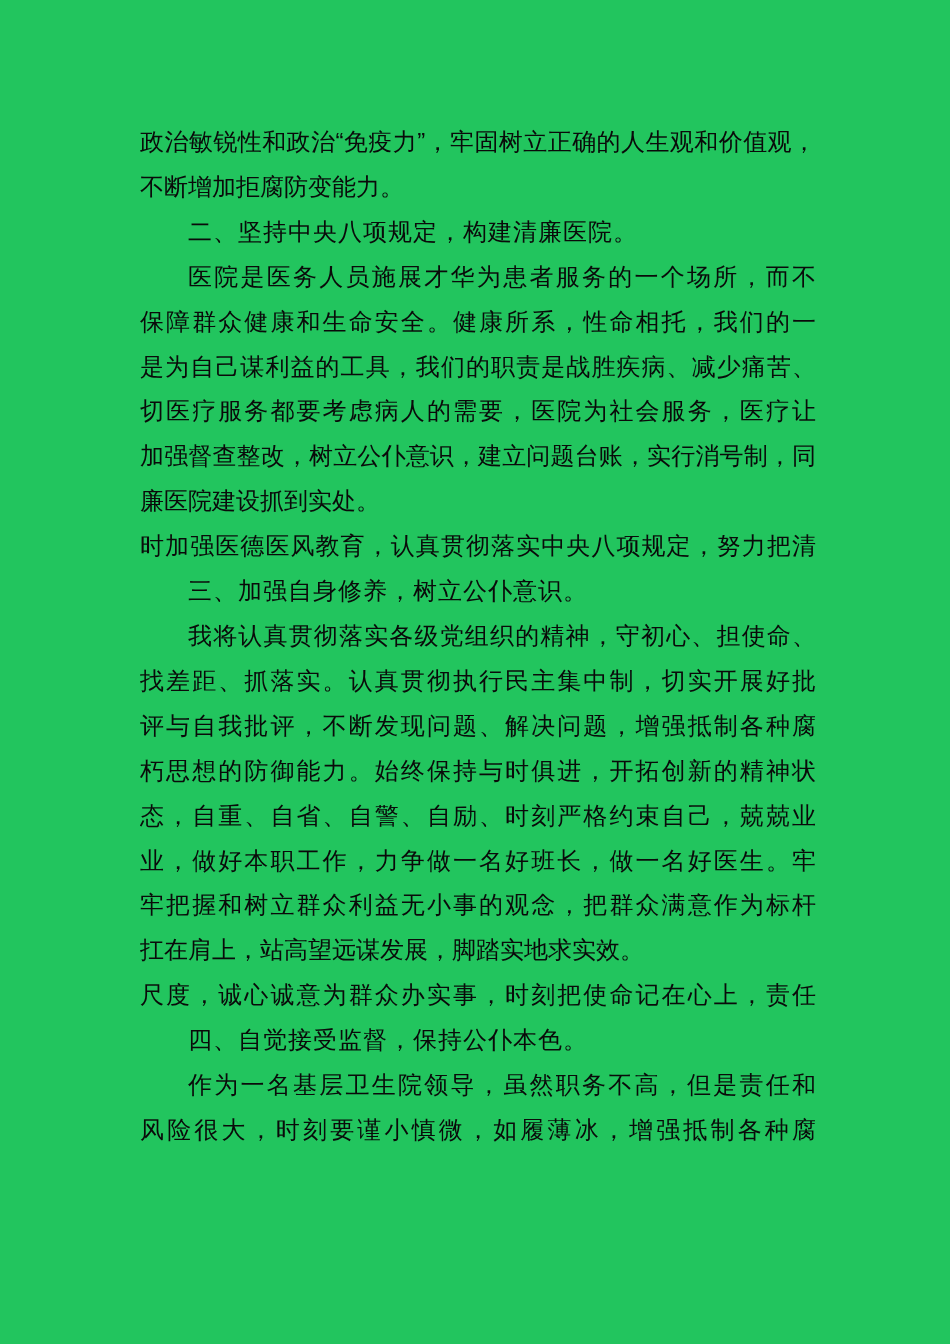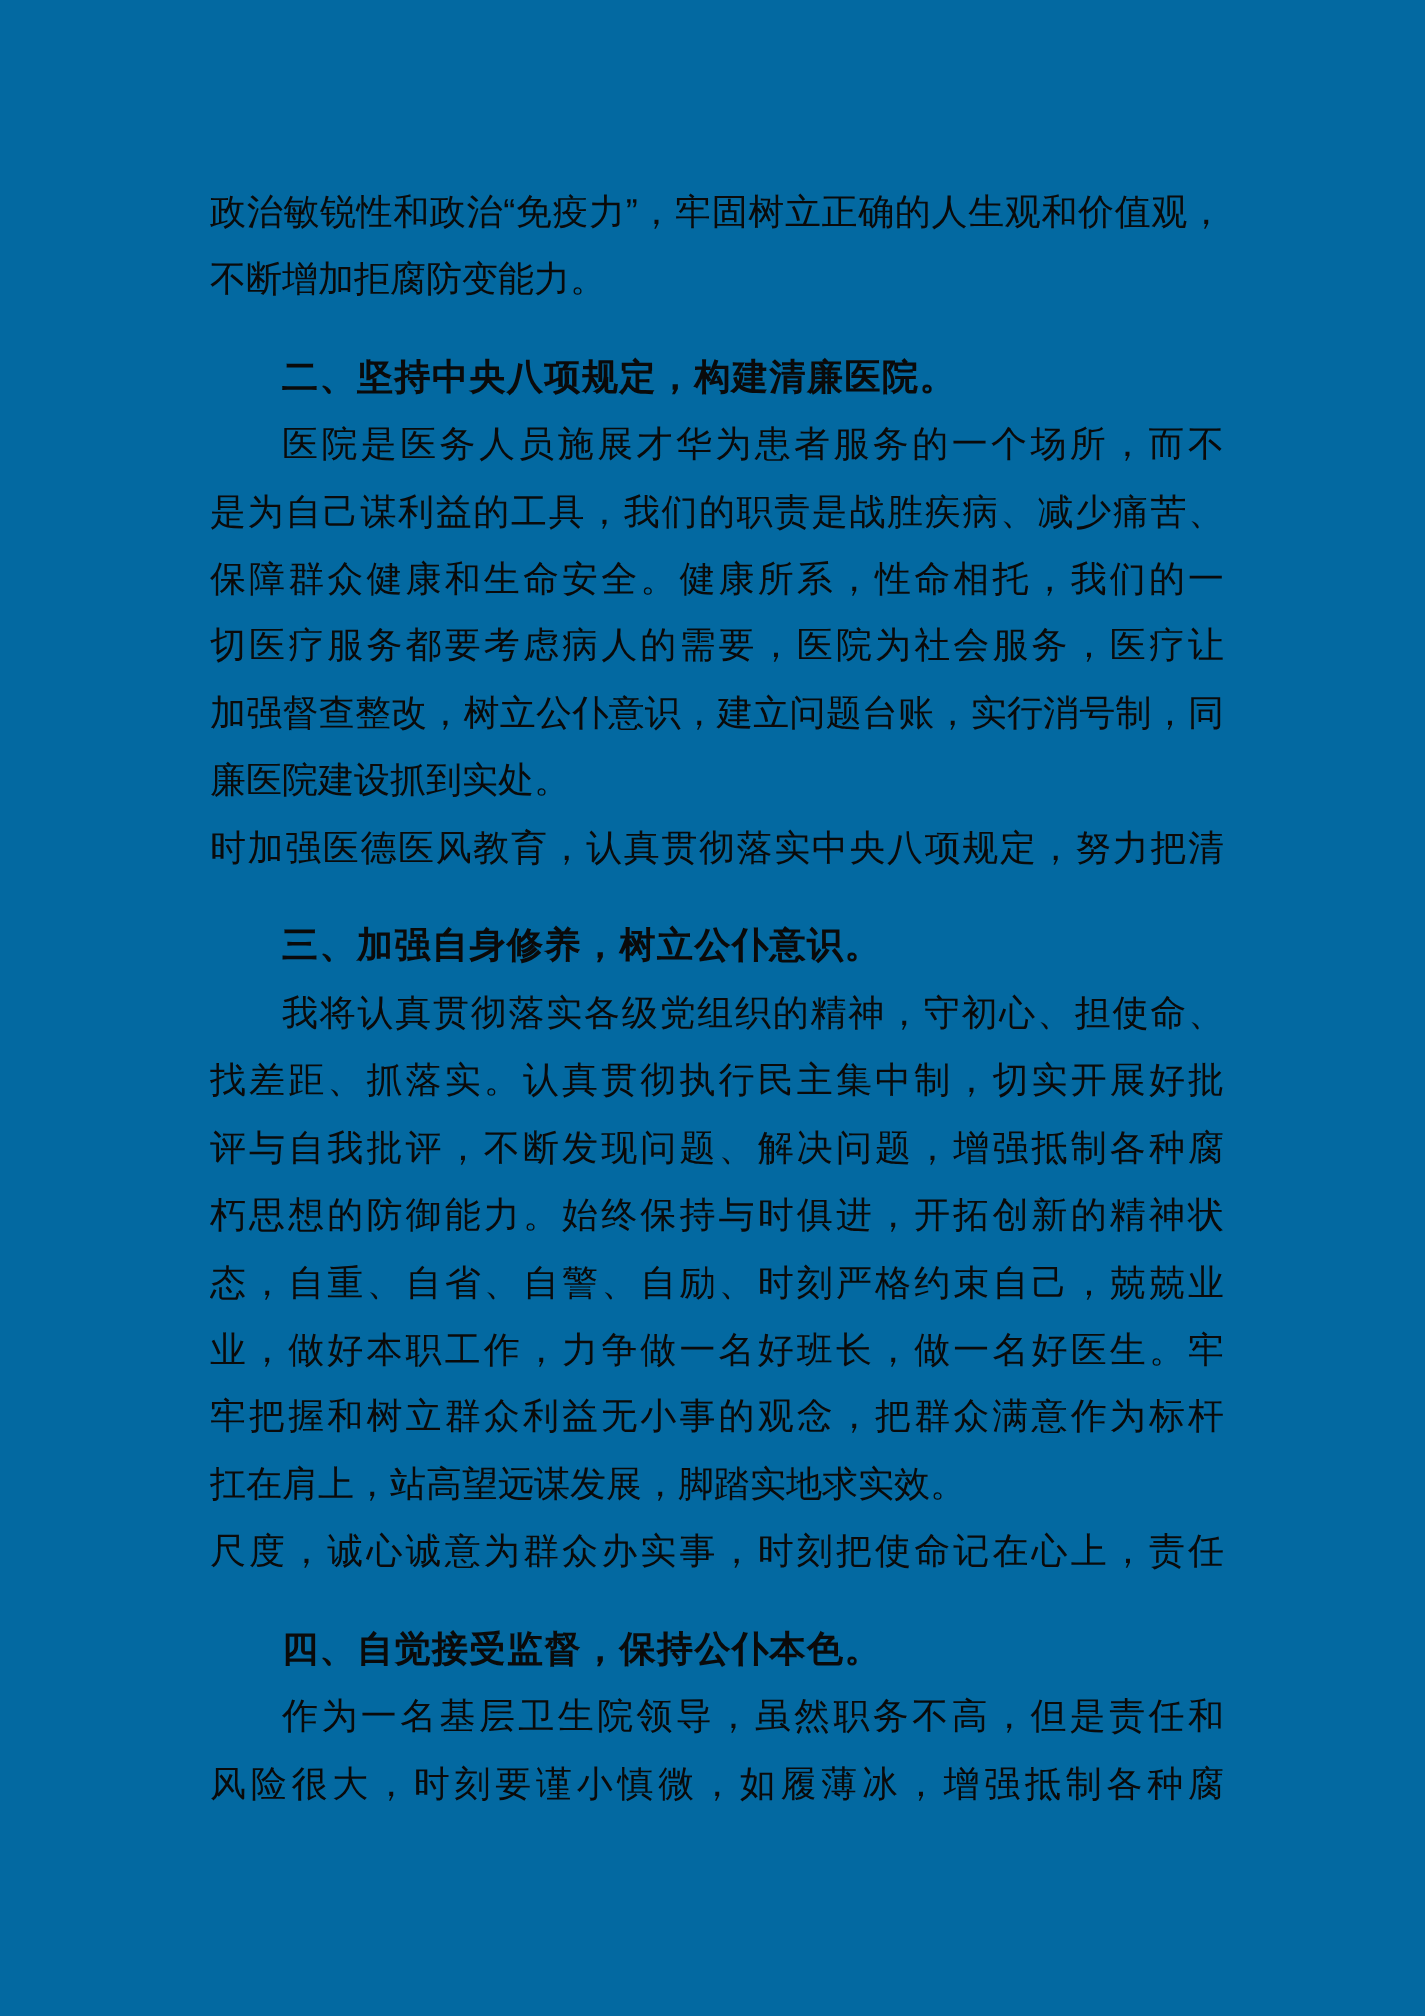--- a/index.html
+++ b/index.html
@@ -4,21 +4,21 @@
 <style>
   html, body {
     margin: 0;
     padding: 0;
     background: #ffffff;
   }
   .page {
     position: relative;
     width: 950px;
     height: 1344px;
-    background: #0369a1;
+    background: #22c55e;
     overflow: hidden;
     font-family: "Liberation Sans", sans-serif;
   }
   .content {
     position: absolute;
     left: 140px;
     top: 120px;
     width: 676px;
   }
   .line {
@@ -32,35 +32,34 @@
     overflow: hidden;
   }
   .line.end {
     text-align-last: left;
   }
   .line.indent {
     text-indent: 2em;
   }
   .line.heading {
     letter-spacing: 1px;
-    font-weight: 700;
-    margin-top: 20px;
+    font-weight: 400;
   }
 </style>
 </head>
 <body>
 
 <div class="page">
   <div class="content">
       <div class="line">政治敏锐性和政治“免疫力”，牢固树立正确的人生观和价值观，</div>
       <div class="line end">不断增加拒腐防变能力。</div>
       <div class="line indent end heading">二、坚持中央八项规定，构建清廉医院。</div>
       <div class="line indent">医院是医务人员施展才华为患者服务的一个场所，而不</div>
+      <div class="line">保障群众健康和生命安全。健康所系，性命相托，我们的一</div>
       <div class="line">是为自己谋利益的工具，我们的职责是战胜疾病、减少痛苦、</div>
-      <div class="line">保障群众健康和生命安全。健康所系，性命相托，我们的一</div>
       <div class="line">切医疗服务都要考虑病人的需要，医院为社会服务，医疗让</div>
       <div class="line">加强督查整改，树立公仆意识，建立问题台账，实行消号制，同</div>
       <div class="line end">廉医院建设抓到实处。</div>
       <div class="line">时加强医德医风教育，认真贯彻落实中央八项规定，努力把清</div>
       <div class="line indent end heading">三、加强自身修养，树立公仆意识。</div>
       <div class="line indent">我将认真贯彻落实各级党组织的精神，守初心、担使命、</div>
       <div class="line">找差距、抓落实。认真贯彻执行民主集中制，切实开展好批</div>
       <div class="line">评与自我批评，不断发现问题、解决问题，增强抵制各种腐</div>
       <div class="line">朽思想的防御能力。始终保持与时俱进，开拓创新的精神状</div>
       <div class="line">态，自重、自省、自警、自励、时刻严格约束自己，兢兢业</div>

